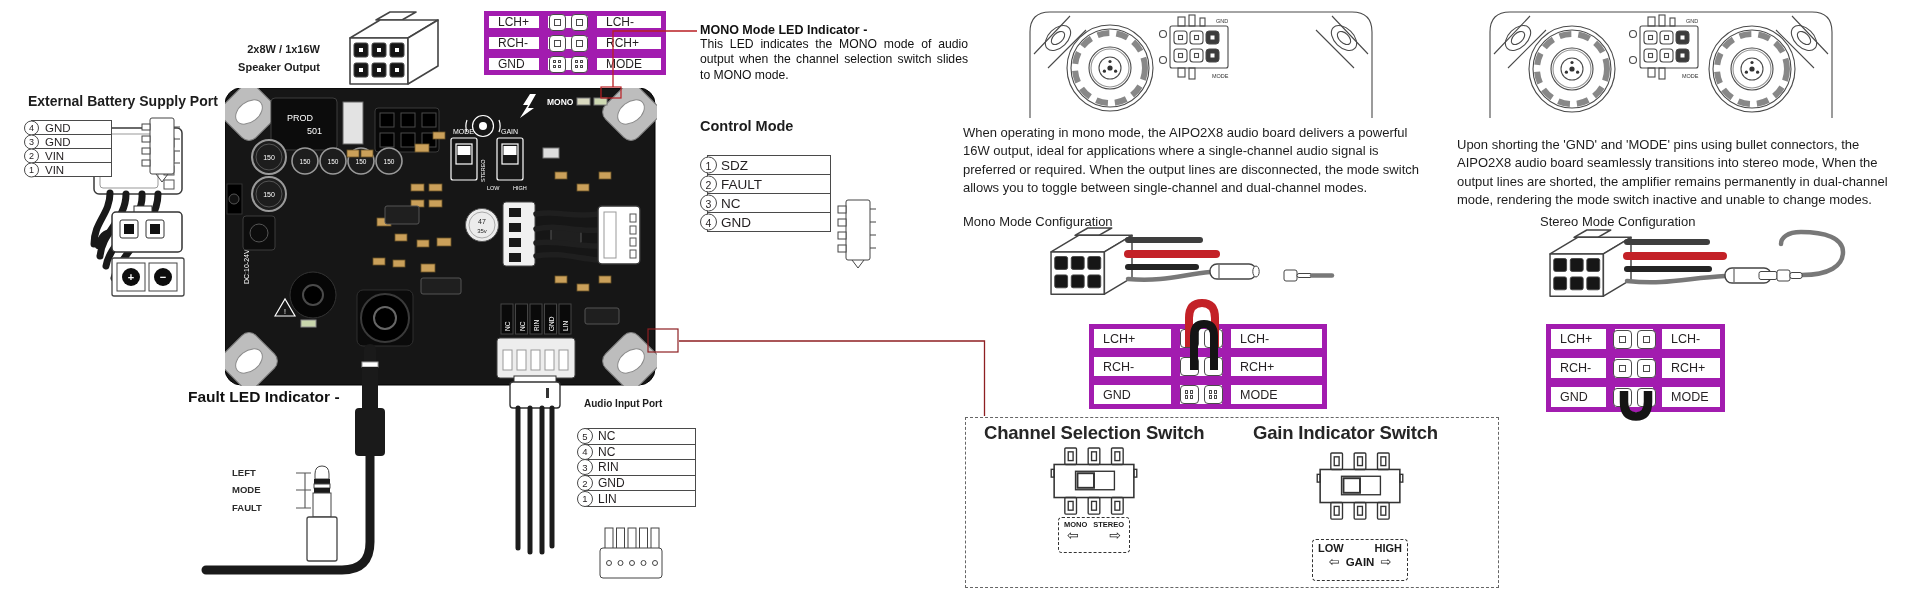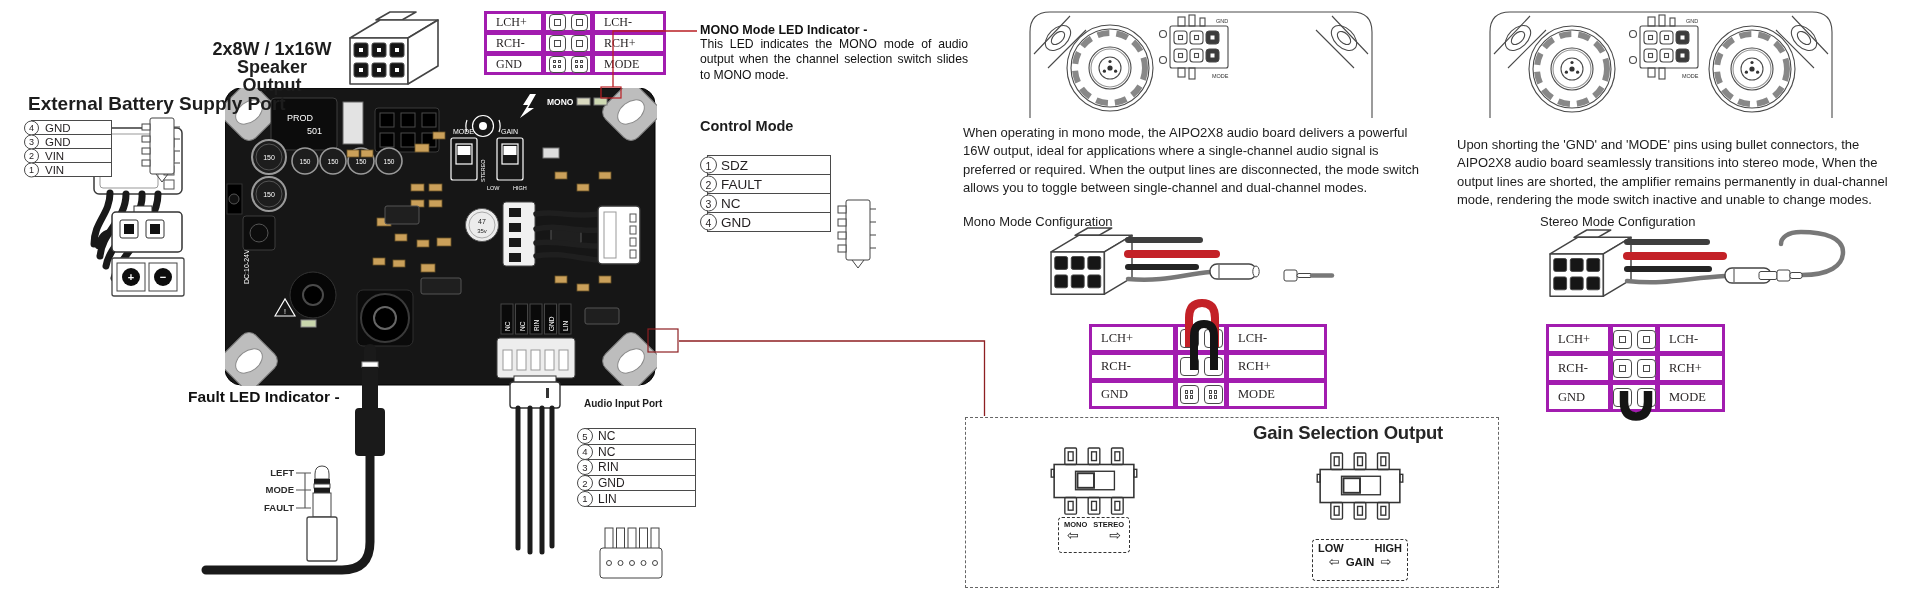--- a/index.html
+++ b/index.html
@@ -8,22 +8,22 @@
   .abs{position:absolute;}
   svg{font-family:"Liberation Sans",sans-serif;}
   .hdg{font-weight:600;color:#1d1d1d;}
   .note-h{font-weight:700;font-size:12.5px;color:#111;}
   .note-b{font-size:12.2px;line-height:15.3px;text-align:justify;color:#111;}
   .para{font-size:13px;line-height:18.3px;color:#1d1d1d;}
   .cfg-title{font-size:13px;color:#1d1d1d;}
   
   .ptable{position:absolute;}
   .prow{display:flex;margin-top:-1px;}
-  .plabel,.ppins{border:3px solid #a21caf;background:#fff;box-sizing:border-box;margin-left:-1px;
-                 height:var(--rh);display:flex;align-items:center;font-family:Liberation Serif, serif;}
+  .plabel,.ppins{border:5px solid #a21caf;background:#fff;box-sizing:border-box;margin-left:-1px;
+                 height:var(--rh);display:flex;align-items:center;}
   .plabel{padding-left:9px;}
   .ppins{justify-content:center;gap:5px;}
   .plabel.l{width:var(--l1);} .ppins{width:var(--pp);} .plabel.r{width:var(--l2);}
   .t-spk{--rh:22px;--l1:60px;--pp:50px;--l2:74px;font-size:12px;}
   .t-mono{--rh:29px;--l1:87px;--pp:52px;--l2:101px;font-size:12.5px;}
   .t-stereo{--rh:30px;--l1:65px;--pp:48px;--l2:68px;font-size:12.5px;}
   .pin{width:15px;height:15px;border:1.6px solid #4a4a4a;border-radius:4px;background:#fff;
        display:flex;align-items:center;justify-content:center;flex:none;}
   .t-mono .pin,.t-stereo .pin{width:17px;height:17px;}
   .pin.sq i{display:block;width:5px;height:5px;border:1.3px solid #4a4a4a;}
@@ -40,21 +40,21 @@
   .t-batt{--rh:15px;--bw:81px;--fs:11.5px;--cd:13px;--nfs:9px;}
   .t-ctrl{--rh:20px;--bw:124px;--fs:13.5px;--cd:15px;--nfs:10.5px;}
   .t-audio{--rh:16.6px;--bw:112px;--fs:12px;--cd:14px;--nfs:9.5px;}
   
   .dash-panel{position:absolute;border:1.5px dashed #666;box-sizing:border-box;}
   .sw-title{position:absolute;font-size:18.5px;font-weight:600;color:#262626;letter-spacing:-0.2px;}
   .dash-label{position:absolute;border:1.6px dashed #333;border-radius:4px;box-sizing:border-box;background:#fff;}
   .dl-row{display:flex;justify-content:space-between;padding:2px 5px 0 5px;font-weight:700;color:#1a1a1a;}
   .dl-arrows{display:flex;justify-content:space-between;padding:0 8px;font-size:14px;line-height:13px;color:#1a1a1a;}
   .gain-row2{display:flex;justify-content:center;gap:6px;align-items:center;font-weight:700;color:#1a1a1a;}
-  .jack-label{position:absolute;width:62px;text-align:right;font-size:9.5px;font-weight:700;color:#2c2c2c;}
+  .jack-label{position:absolute;width:62px;font-size:9.5px;font-weight:700;color:#2c2c2c;}
   .wt{fill:#fff;}
   .ws{fill:none;stroke:#fff;stroke-width:1.2;}
   .ol{fill:none;stroke:#4a4a4a;stroke-width:1.1;}
   .pf{fill:#fff;stroke:#444;stroke-width:1.6;stroke-linejoin:round;}
   .rs{fill:#caa05a;stroke:#6b5426;stroke-width:0.8;}
   .swl{fill:none;stroke:#333;stroke-width:1.4;}
 </style>
 </head>
 <body>
 
@@ -366,21 +366,21 @@
       <path d="M315,474 Q315,466 322,466 Q329,466 329,474 V479 H315 Z" fill="#fff" stroke="#444"></path>
       <rect x="314" y="479" width="16" height="5" fill="#1a1a1a"></rect>
       <rect x="314" y="484" width="16" height="4" fill="#fff" stroke="#444"></rect>
       <rect x="314" y="488" width="16" height="5" fill="#1a1a1a"></rect>
       <rect x="313" y="493" width="18" height="24" fill="#fff" stroke="#444"></rect>
       <rect x="307" y="517" width="30" height="44" rx="2" fill="#fff" stroke="#444" stroke-width="1.3"></rect>
       <path d="M296,473 H305 M296,490 H305 M296,508 H305 M305,473 V508 M305,473 H311 M305,490 H311 M305,508 H311" stroke="#555" stroke-width="1.1" fill="none"></path>
     </g>
   </svg>
 
-  <div class="abs hdg" style="left:212px;top:40px;width:120px;text-align:center;font-size:18px;line-height:18px;z-index:2">
+  <div class="abs hdg" style="left:200px;top:40px;width:120px;text-align:right;font-size:11px;line-height:18px;z-index:2">
     <div>2x8W / 1x16W</div>
     <div>Speaker Output</div>
   </div>
 
   <div class="ptable t-spk" style="left:485px;top:12px;z-index:2">
     <div class="prow">
       <div class="plabel l">LCH+</div>
       <div class="ppins">
           <span class="pin sq">
             <i></i>
@@ -425,21 +425,21 @@
         </div>
       <div class="plabel r">MODE</div>
     </div>
   </div>
 
   <div class="abs" style="left:700px;top:23px;width:268px;z-index:2">
     <div class="note-h">MONO Mode LED Indicator -</div>
     <div class="note-b">This LED indicates the MONO mode of audio output when the channel selection switch slides to MONO mode.</div>
   </div>
 
-  <div class="abs hdg" style="left:28px;top:93px;font-size:19px;z-index:2">External Battery Supply Port</div>
+  <div class="abs hdg" style="left:28px;top:93px;font-size:14px;z-index:2">External Battery Supply Port</div>
   <div class="port-table t-batt" style="left:24px;top:121px;z-index:2">
     <div class="port-row">
         <span class="pnum">4</span>
         <span class="pbox">GND</span>
       </div>
     <div class="port-row">
         <span class="pnum">3</span>
         <span class="pbox">GND</span>
       </div>
     <div class="port-row">
@@ -754,21 +754,22 @@
       <div class="plabel l">GND</div>
       <div class="ppins">
           <span class="pin"></span>
           <span class="pin"></span>
         </div>
       <div class="plabel r">MODE</div>
     </div>
   </div>
 
   <div class="dash-panel" style="left:965px;top:417px;width:534px;height:171px;z-index:2"></div>
-  <div class="sw-title" style="left:1253px;top:422px;z-index:2">Gain Selection Output</div>
+  <div class="sw-title" style="left:984px;top:422px;z-index:2">Channel Selection Switch</div>
+  <div class="sw-title" style="left:1253px;top:422px;z-index:2">Gain Indicator Switch</div>
 
   <svg class="abs" style="left:1050px;top:446px;z-index:2" width="88" height="70" viewBox="0 0 88 72">
     <g class="swl">
       <rect x="14" y="2" width="12" height="17" rx="1"></rect>
         <rect x="17.5" y="6" width="5" height="9"></rect>
       <rect x="38" y="2" width="12" height="17" rx="1"></rect>
         <rect x="41.5" y="6" width="5" height="9"></rect>
       <rect x="62" y="2" width="12" height="17" rx="1"></rect>
         <rect x="65.5" y="6" width="5" height="9"></rect>
       <rect x="3" y="19" width="82" height="34" stroke-width="1.6"></rect>

